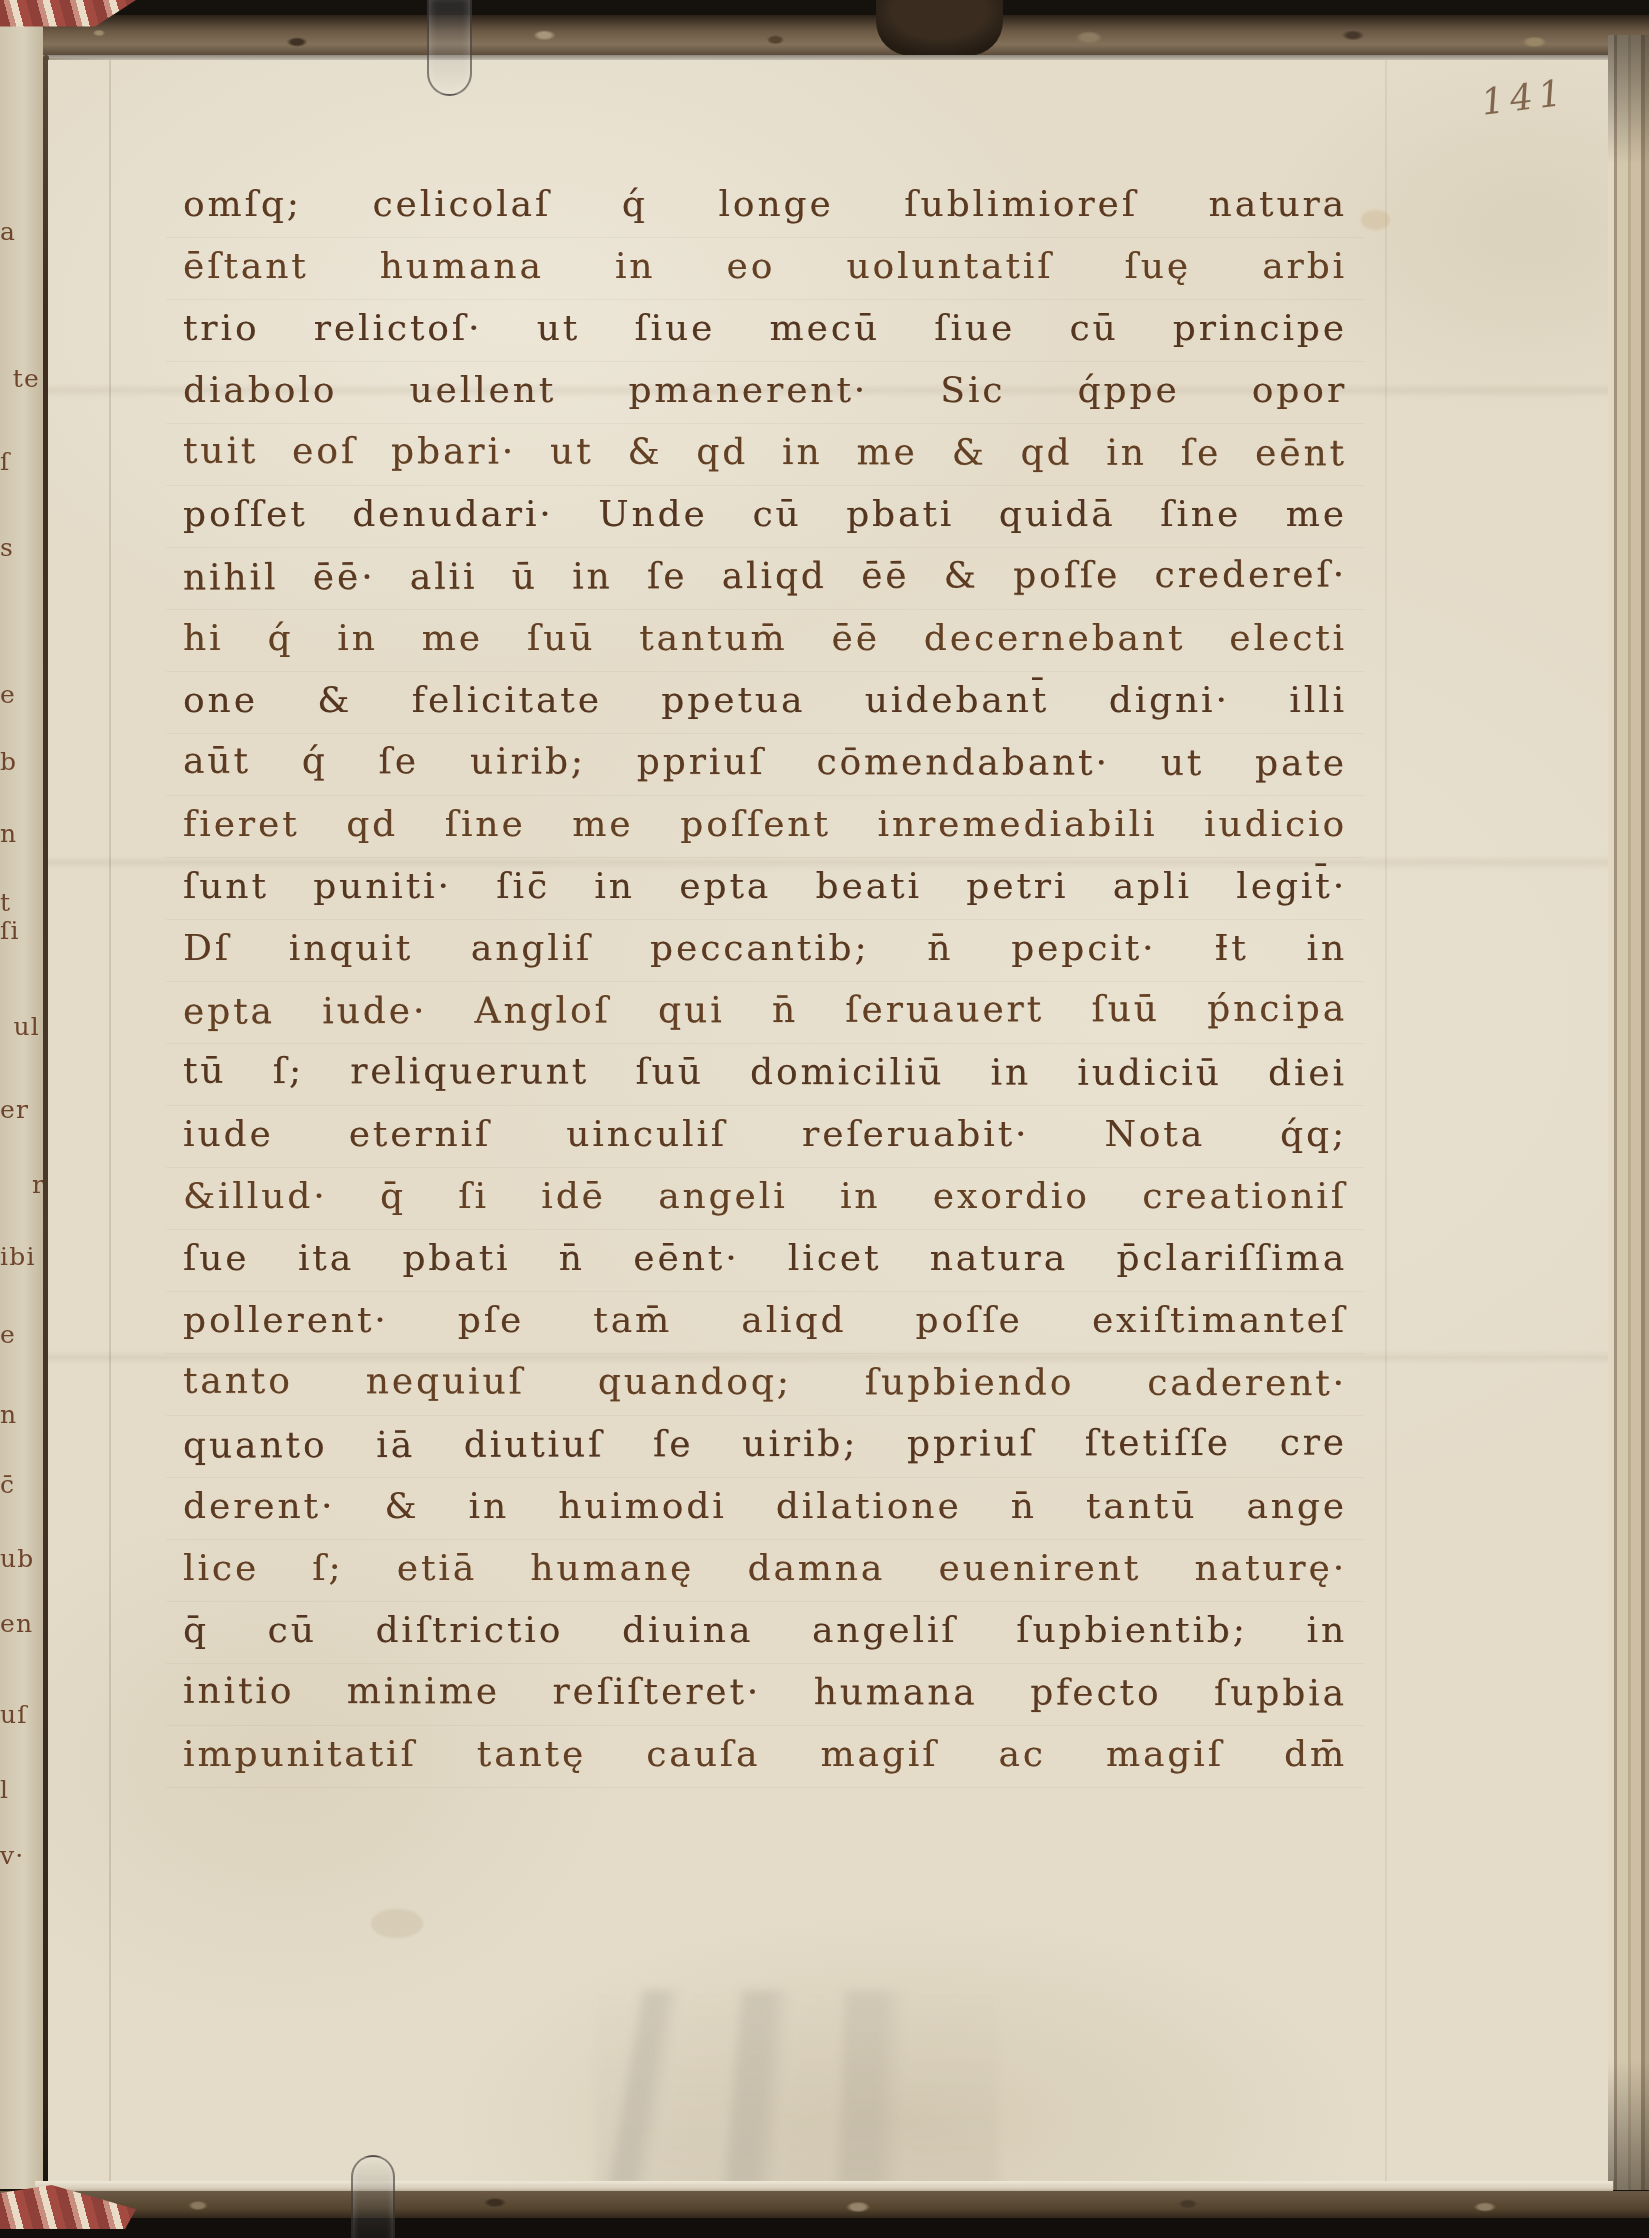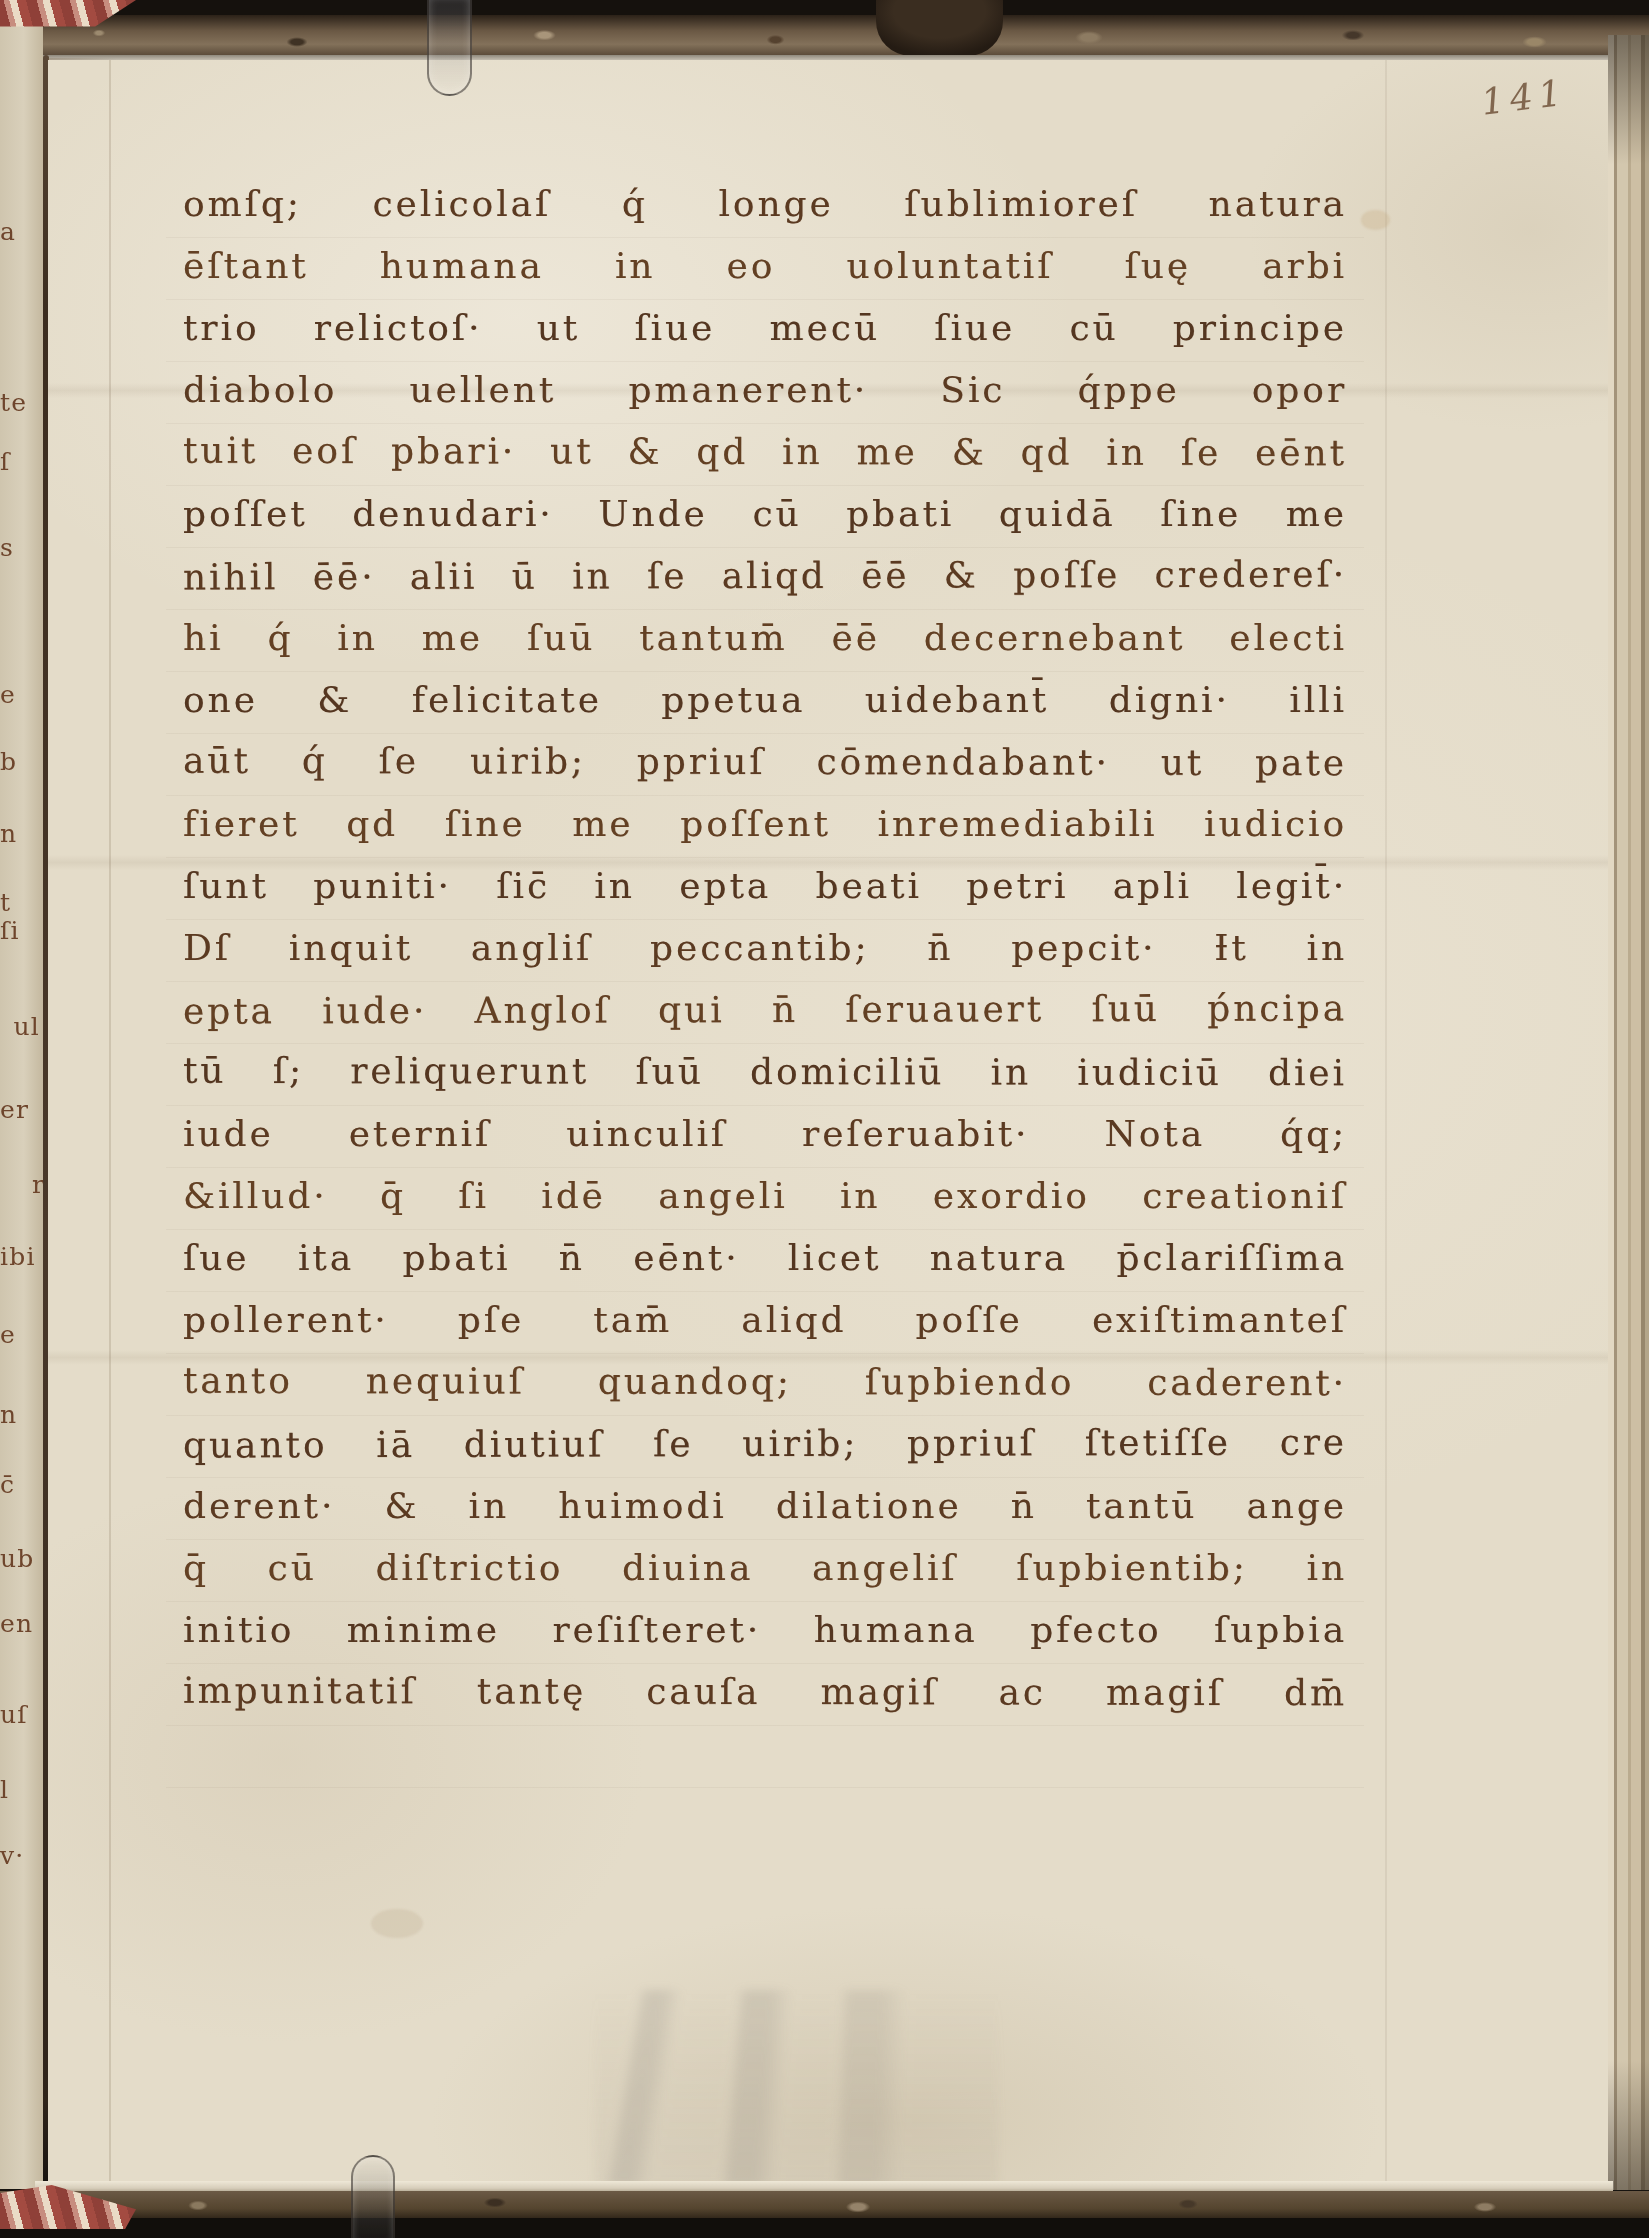--- a/index.html
+++ b/index.html
@@ -111,21 +111,21 @@
 
 <div class="stage">
 
   <div class="band-top-black"></div>
   <div class="binding-top"></div>
   <div class="binding-knot"></div>
   <div class="pageedge-top"></div>
 
   <div class="facing-strip">
       <div class="fragment" style="top: 194px;">a</div>
-      <div class="fragment" style="top: 365px;">te</div>
+      <div class="fragment" style="top: 341px; text-align: right;">te</div>
       <div class="fragment" style="top: 424px;">ſ</div>
       <div class="fragment" style="top: 510px;">s</div>
       <div class="fragment" style="top: 657px;">e</div>
       <div class="fragment" style="top: 724px;">b</div>
       <div class="fragment" style="top: 796px;">n</div>
       <div class="fragment" style="top: 865px;">t</div>
       <div class="fragment" style="top: 893px;">ſi</div>
       <div class="fragment" style="top: 989px; text-align: right;">ul</div>
       <div class="fragment" style="top: 1072px;">er</div>
       <div class="fragment" style="top: 1147px; margin-left: 32px;">rv̄</div>
@@ -173,20 +173,21 @@
       <div class="ms-line">Dſ inquit angliſ peccantib; n̄ pepcit· Ɨt in</div>
       <div class="ms-line">epta iude· Angloſ qui n̄ ſeruauert ſuū ṕncipa</div>
       <div class="ms-line">tū ſ; reliquerunt ſuū domiciliū in iudiciū diei</div>
       <div class="ms-line">iude eterniſ uinculiſ reſeruabit· Nota q́q;</div>
       <div class="ms-line">&amp;illud· q̄ ſi idē angeli in exordio creationiſ</div>
       <div class="ms-line">ſue ita pbati n̄ eēnt· licet natura p̄clariſſima</div>
       <div class="ms-line">pollerent· pſe tam̄ aliqd poſſe exiſtimanteſ</div>
       <div class="ms-line">tanto nequiuſ quandoq; ſupbiendo caderent·</div>
       <div class="ms-line">quanto iā diutiuſ ſe uirib; ppriuſ ſtetiſſe cre</div>
       <div class="ms-line">derent· &amp; in huimodi dilatione n̄ tantū ange</div>
+      <div class="ms-line">lice ſ; etiā humanę damna euenirent naturę·</div>
       <div class="ms-line">q̄ cū diſtrictio diuina angeliſ ſupbientib; in</div>
       <div class="ms-line">initio minime reſiſteret· humana pfecto ſupbia</div>
       <div class="ms-line">impunitatiſ tantę cauſa magiſ ac magiſ dm̄</div>
     </div>
 
   <div class="pageedge-bottom"></div>
   <div class="binding-bottom"></div>
   <div class="band-bot-black"></div>
 
   <div class="endband top"></div>

